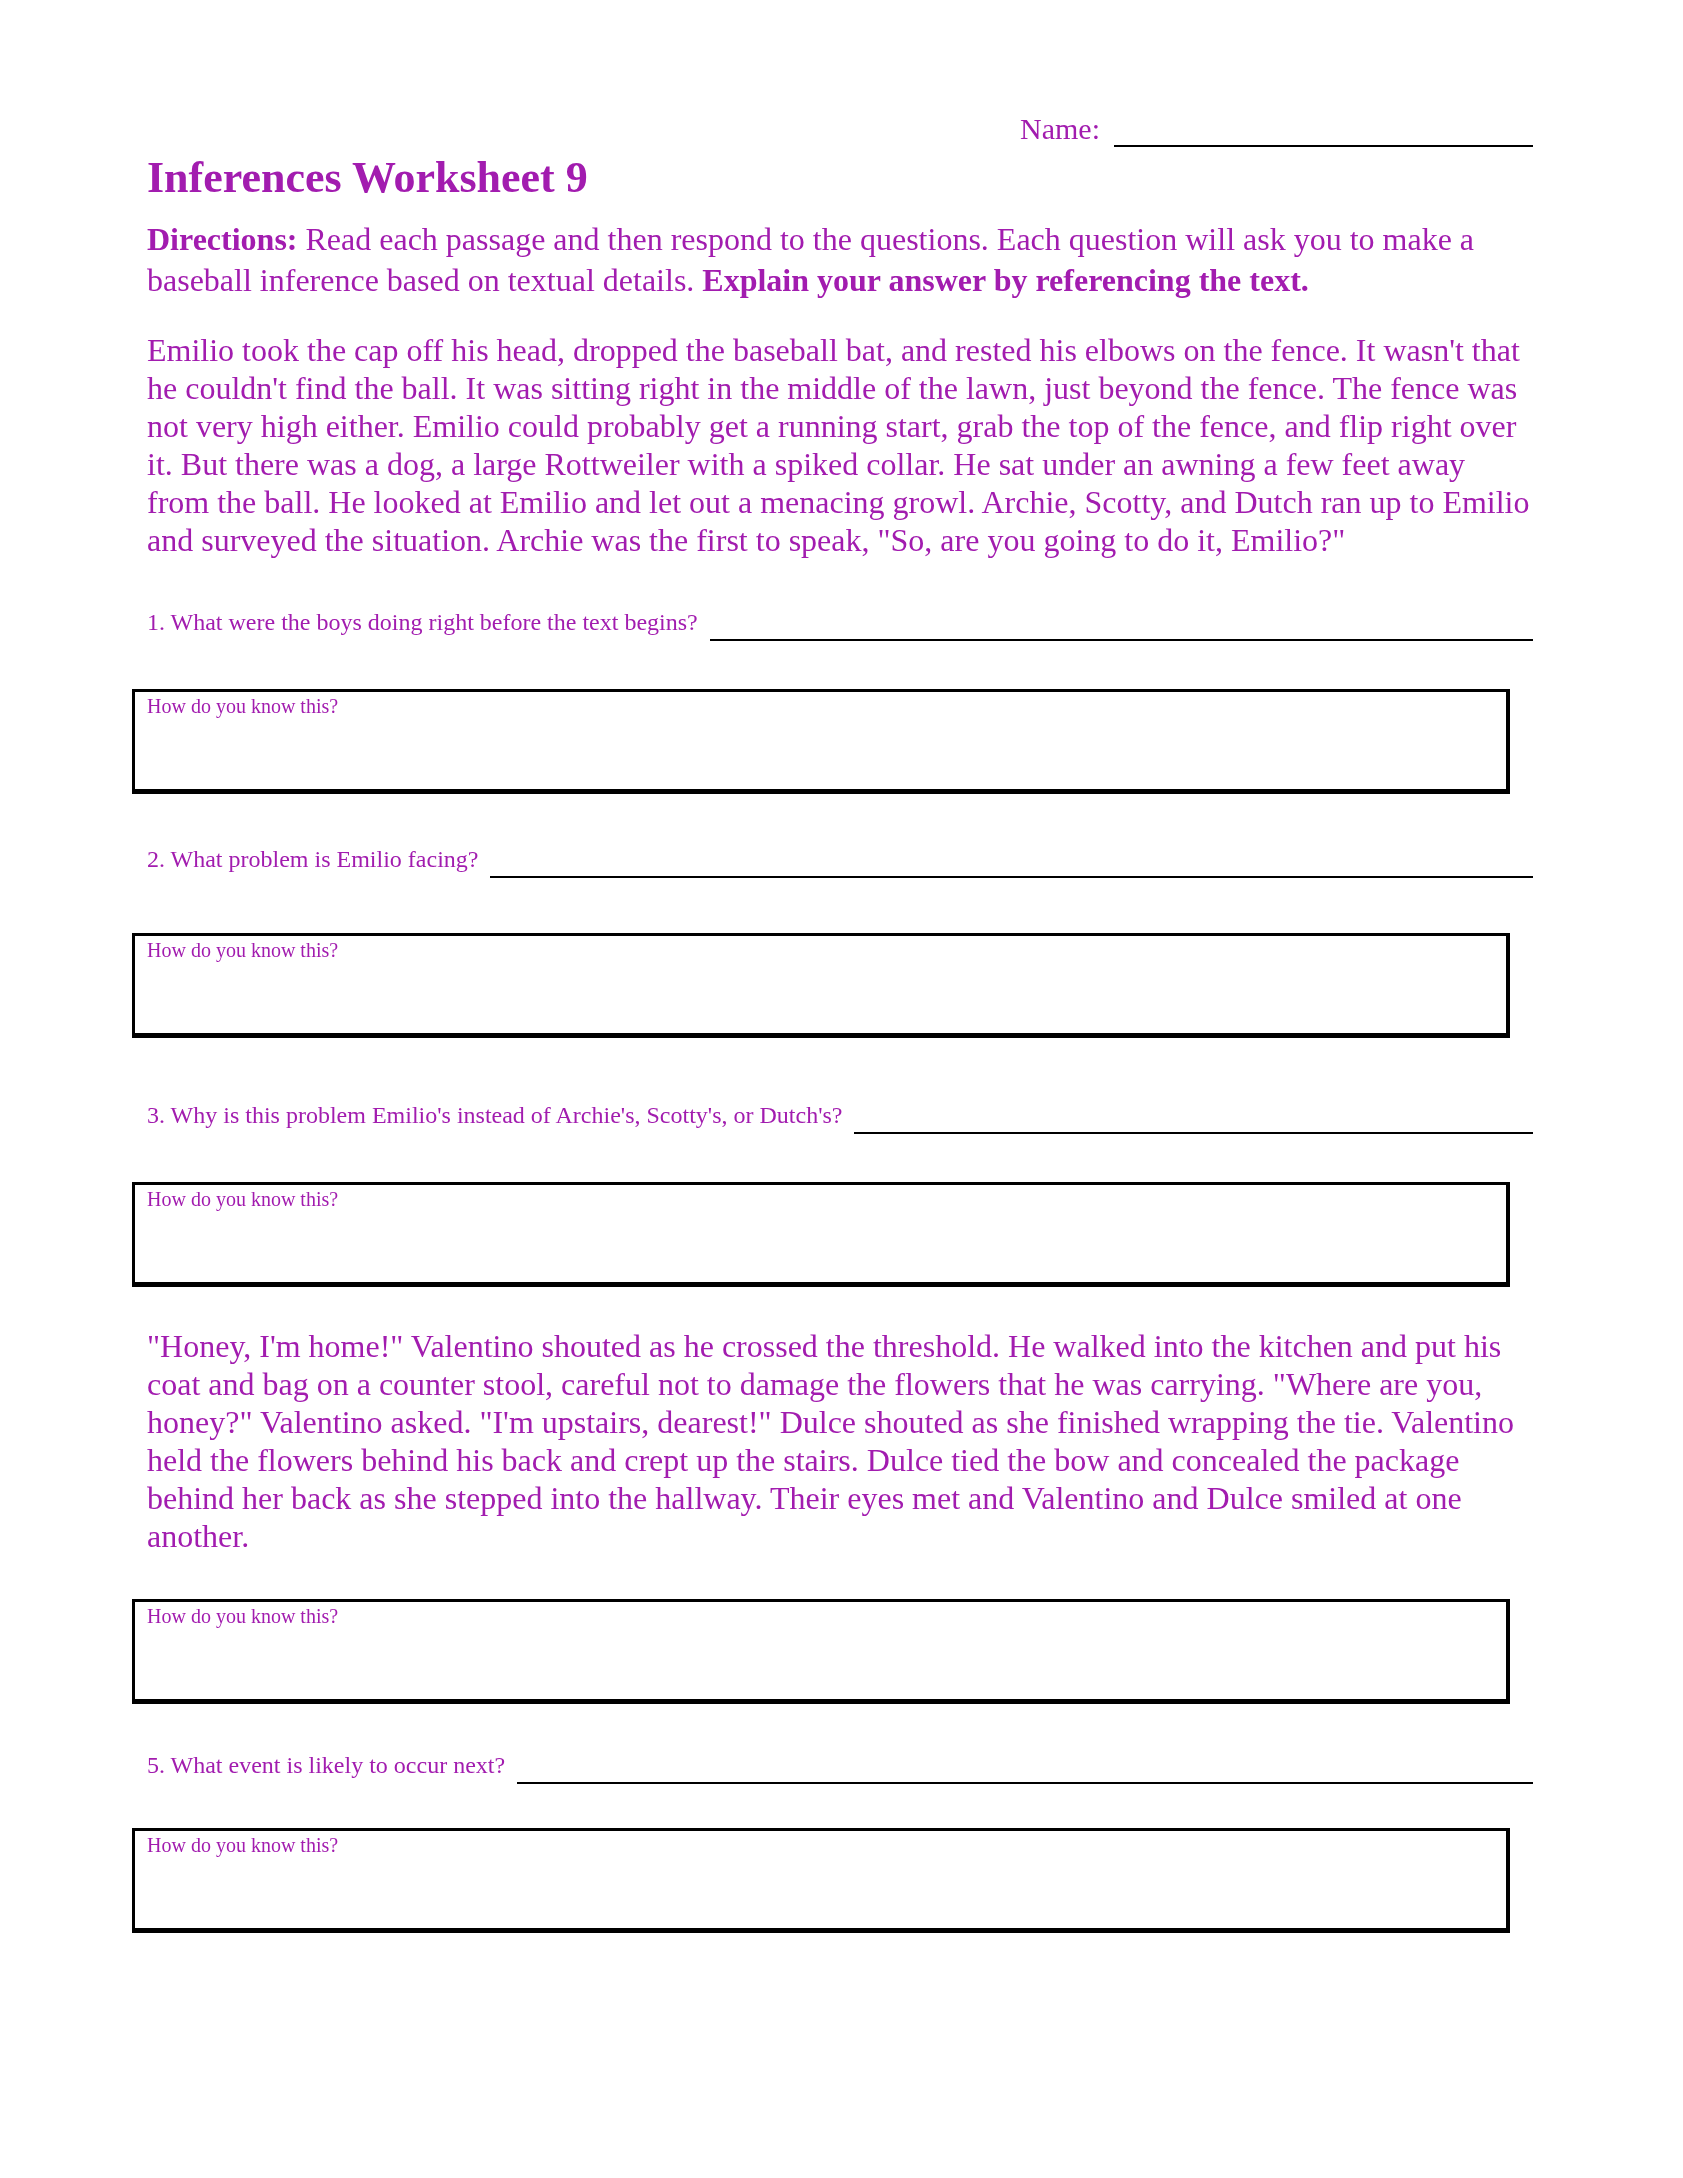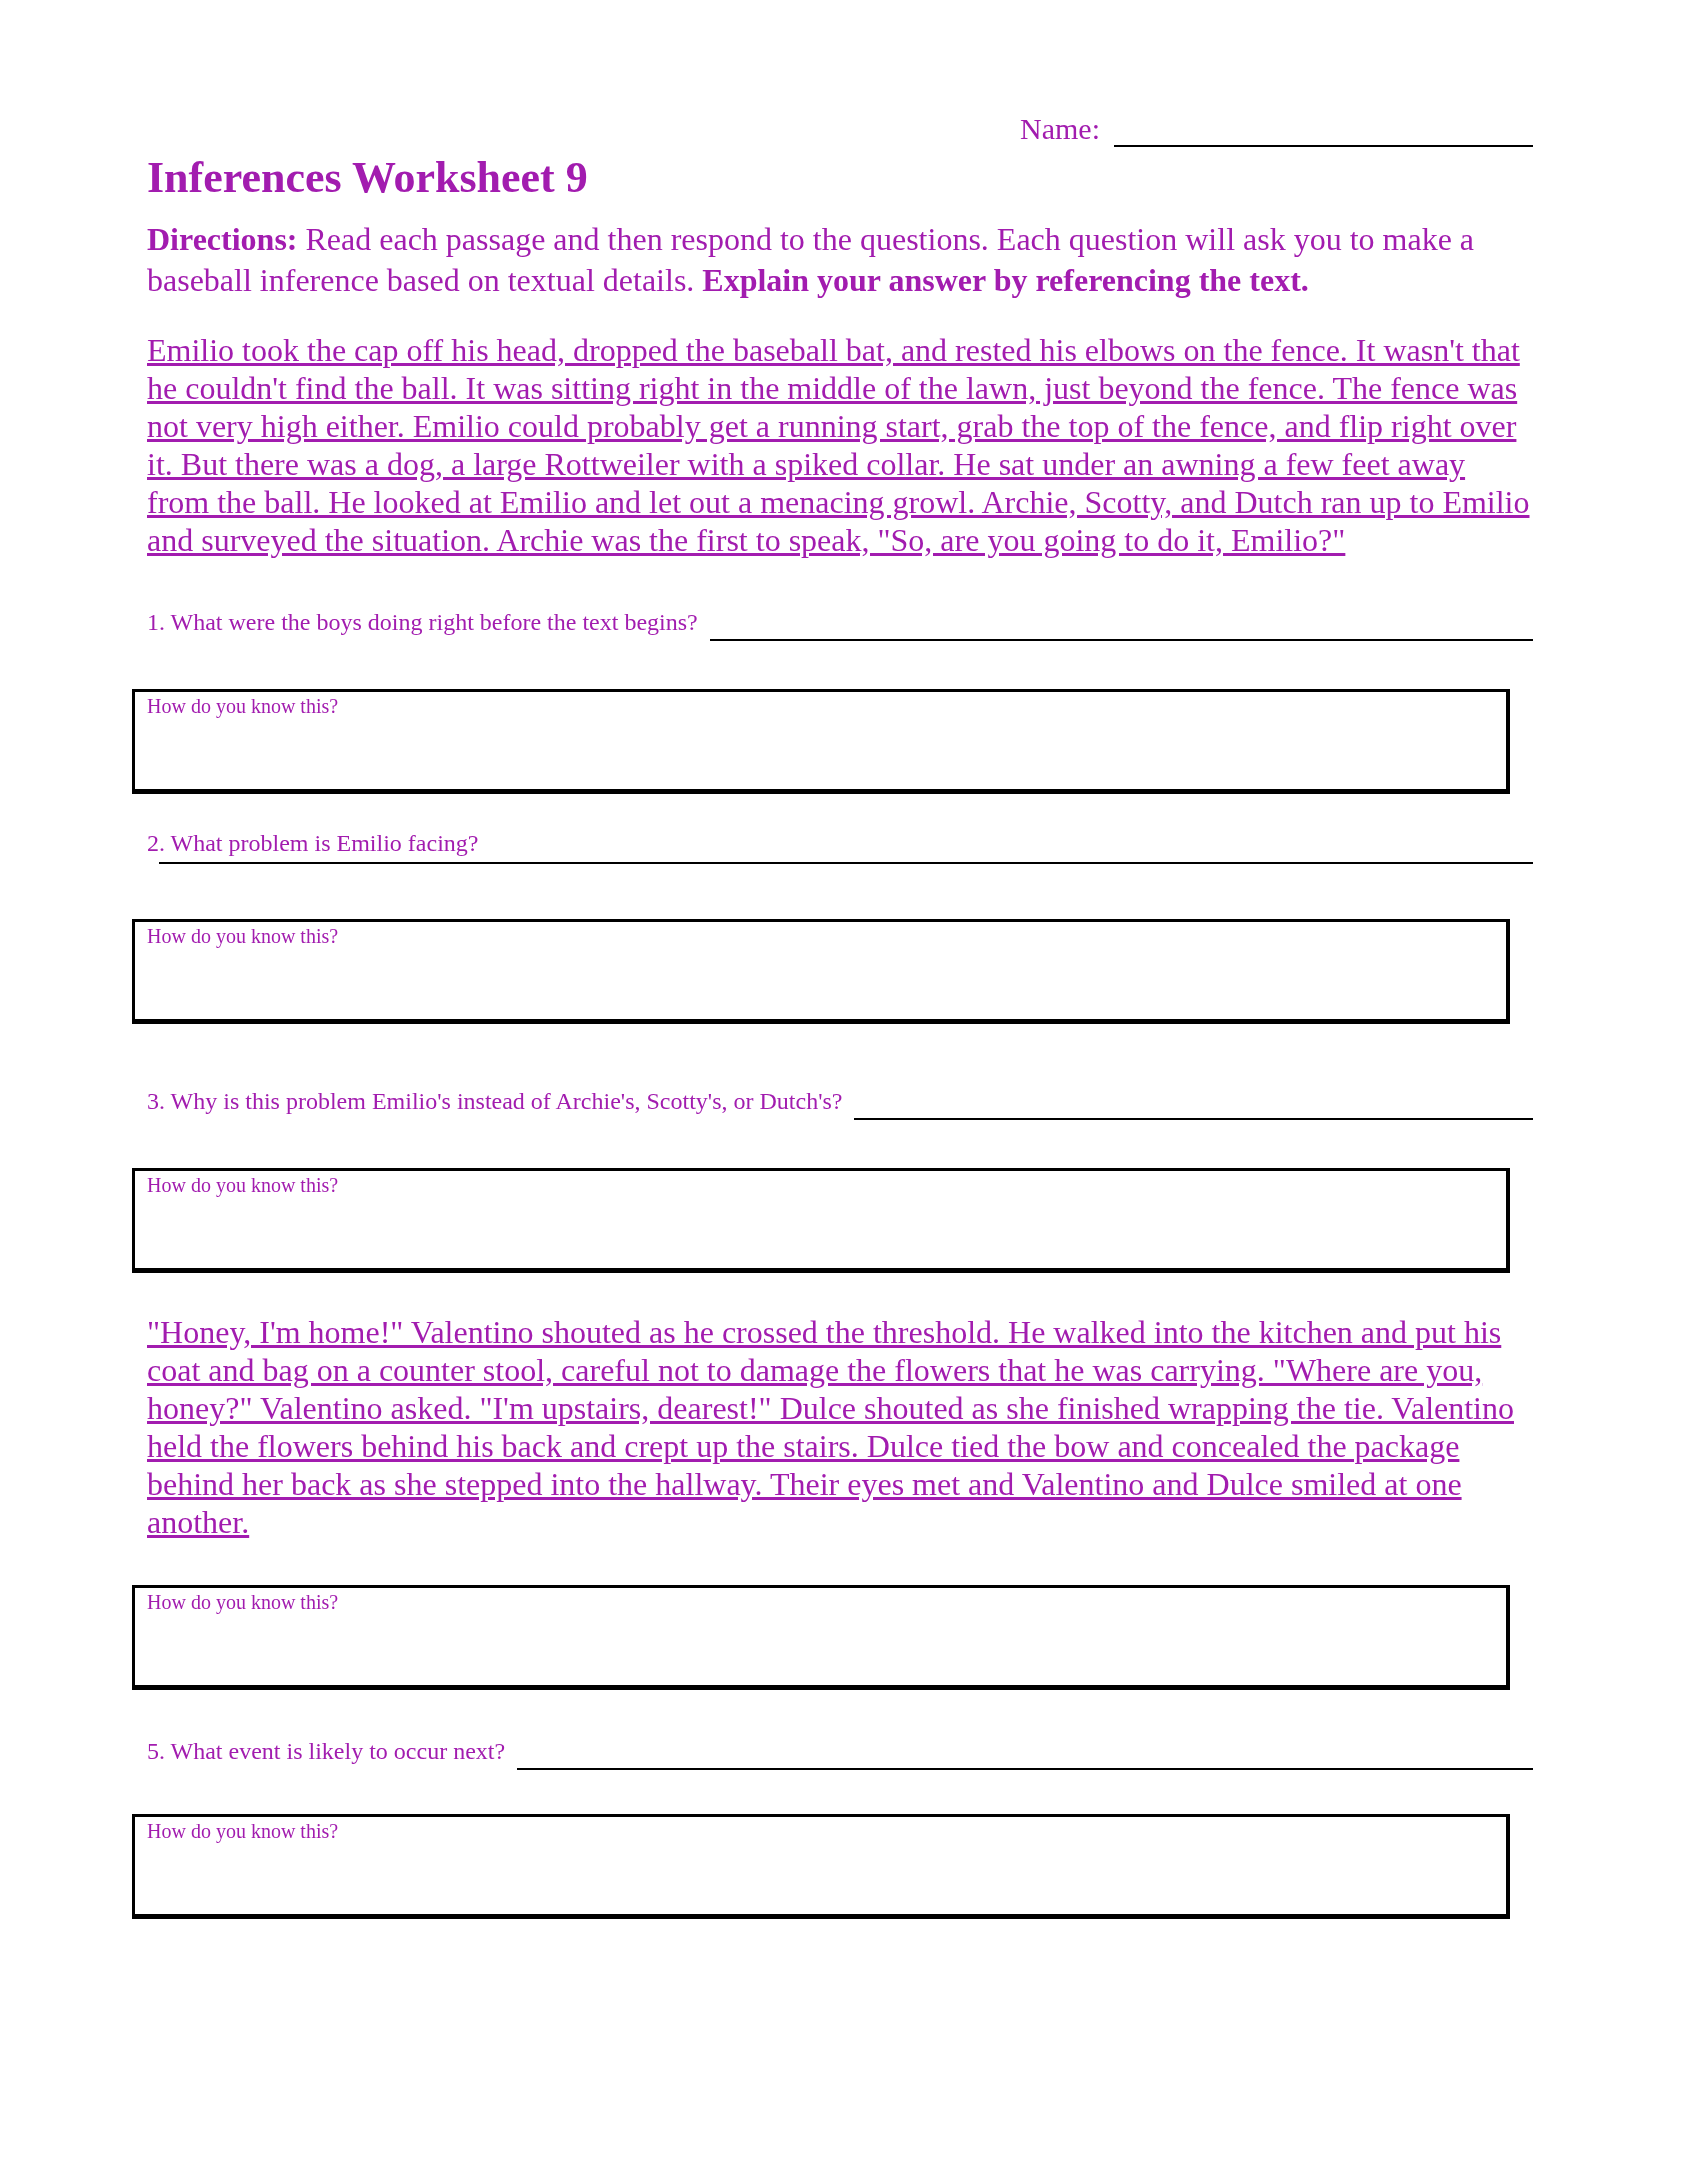--- a/index.html
+++ b/index.html
@@ -41,37 +41,36 @@
     font-size: 32px;
     line-height: 41px;
   }
   .directions b { font-weight: bold; }
   
   .passage {
     margin: 30px 0 0 0;
     font-size: 32px;
     line-height: 38px;
     text-align: left;
-    text-decoration: underline;
   }
   #passage-2 { margin-top: 40px; }
   
   .question {
     display: flex;
     font-size: 24px;
     line-height: 38px;
   }
   .q-text { white-space: nowrap; }
   .answer-line {
     flex: 1;
     margin-left: 12px;
     border-bottom: 2px solid #000;
   }
   #q1 { margin-top: 44px; }
-  #q2 { margin-top: 30px; flex-direction: column; }
+  #q2 { margin-top: 46px; }
   #q3 { margin-top: 58px; }
   #q4 { margin-top: 40px; }
   #q5 { margin-top: 42px; }
   
   .answer-box {
     box-sizing: border-box;
     margin-left: -15px;
     width: 1378px;
     height: 105px;
     border: 3px solid #000;

